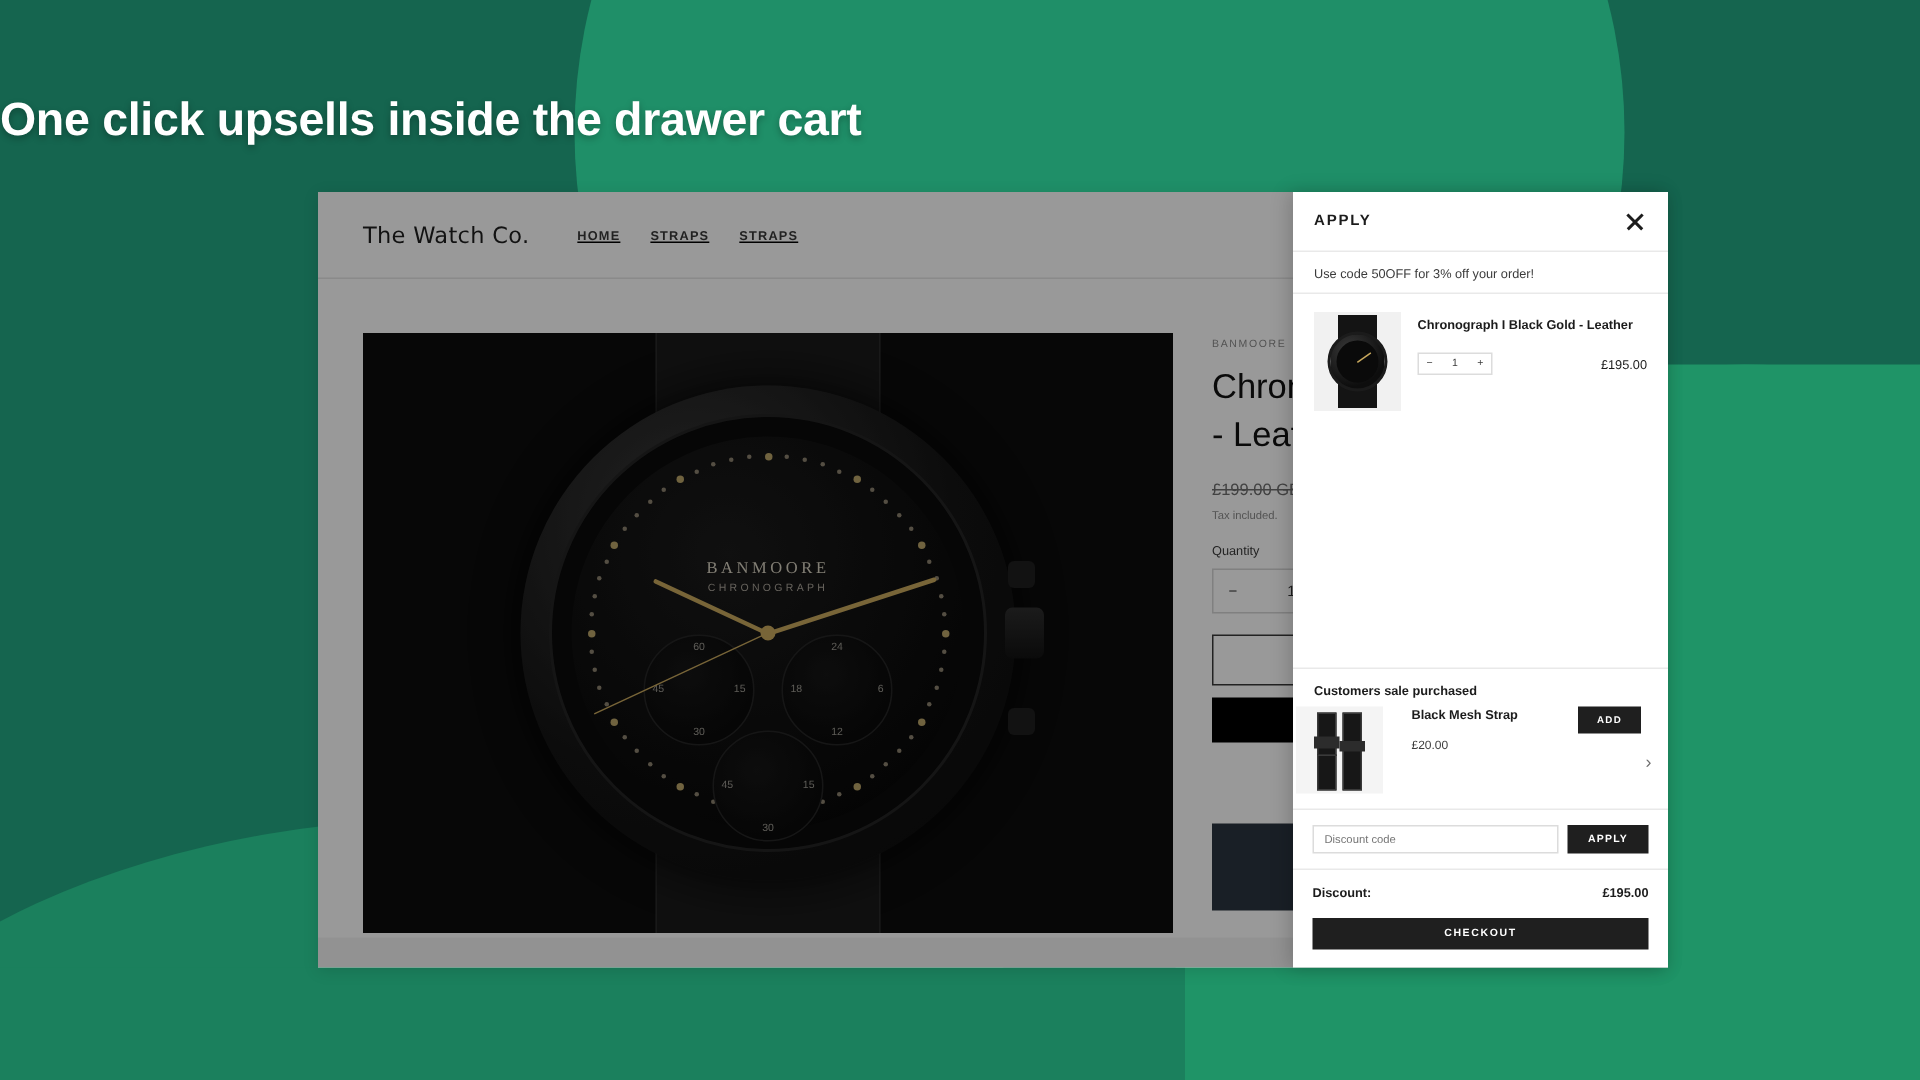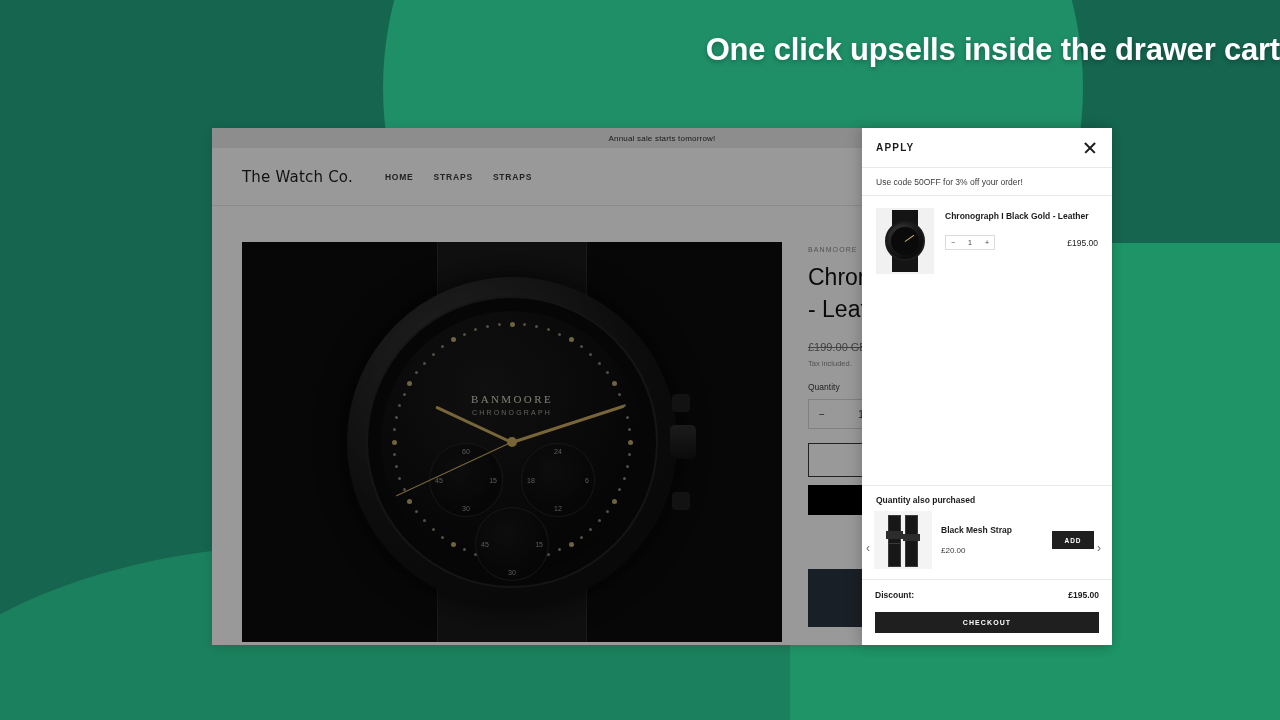--- a/index.html
+++ b/index.html
@@ -51,23 +51,23 @@
   .blob-bottomfill2 {
     position: absolute;
     left: 790px; top: 600px;
     width: 490px; height: 125px;
     background: #1f9467;
   }
 
   
   .headline {
     position: absolute;
-    left: 0; top: 32px;
+    left: 0; top: 62px;
     width: 1280px;
-    text-align: right;
+    text-align: left;
     color: #ffffff;
     font-size: 31px;
     font-weight: bold;
     letter-spacing: -0.2px;
     text-shadow: 0 2px 5px rgba(0,0,0,0.28);
     z-index: 5;
   }
 
   
   .store-window {
@@ -102,21 +102,21 @@
     padding-left: 30px;
     border-bottom: 1px solid #e6e6e6;
   }
   .brand {
     font-family: "DejaVu Sans", sans-serif;
     font-size: 15px;
     color: #1f1f1f;
     letter-spacing: 0.2px;
     margin-right: 32px;
   }
-  .nav { display: flex; gap: 20px; }
+  .nav { display: flex; gap: 20px; text-decoration: underline; }
   .nav a {
     font-size: 8.5px;
     color: #3a3a3a;
     letter-spacing: 0.8px;
     text-decoration: none;
     font-weight: 600;
   }
 
   
   .product-area {
@@ -312,21 +312,21 @@
   .c-row { display:flex; align-items:center; justify-content: space-between; }
   .qty {
     width: 50px; height: 15px; border:1px solid #dcdcdc;
     display:flex; align-items:center; justify-content:space-between;
     padding: 0 5px; font-size: 7px; color: #3b3b3b;
   }
   .c-price { font-size: 8.5px; color:#1c1c1c; }
 
   .upsell { border-top: 1px solid #e9e9e9; padding: 9px 0 10px 0; position: relative; }
   .upsell-title { font-size: 8.5px; font-weight: bold; color:#1c1c1c; padding: 0 14px 6px 14px; }
-  .upsell-row { display:flex; align-items:center; gap: 9px; padding: 0 18px 0 12px; }
+  .upsell-row { display:flex; align-items:flex-start; gap: 19px; padding: 0 18px 0 2px; }
   .u-thumb {
     width: 58px; height: 58px; background:#f4f4f4; flex:none;
     position:relative; overflow:hidden;
   }
   .u-thumb i {
     position:absolute; background:#171717; border:1px solid #3a3a3a;
   }
   .u-b1 { left: 14px; top: 4px;  width: 13px; height: 29px; }
   .u-b2 { left: 14px; top: 32px; width: 13px; height: 24px; }
   .u-b3 { left: 31px; top: 4px;  width: 13px; height: 52px; }
@@ -384,23 +384,20 @@
   <div class="blob-bottom"></div>
   <div class="blob-rightfill"></div>
   <div class="blob-bottomleft"></div>
   <div class="blob-bottomfill"></div>
   <div class="blob-bottomfill2"></div>
 
   <div class="headline">One click upsells inside the drawer cart</div>
 
   <div class="store-window">
 
-    <div class="announce-bar">
-      <span>Annual sale starts tomorrow!</span>
-    </div>
 
     <div class="store-header">
       <div class="brand">The Watch Co.</div>
       <div class="nav">
         <a href="#">HOME</a>
         <a href="#">STRAPS</a>
         <a href="#">STRAPS</a>
       </div>
     </div>
 
@@ -556,39 +553,43 @@
               <span>1</span>
               <span>+</span>
             </div>
             <div class="c-price">£195.00</div>
           </div>
         </div>
       </div>
     </div>
 
     <div class="upsell">
-      <div class="upsell-title">Quantity also purchased</div>
+      <div class="upsell-title">Customers sale purchased</div>
       <div class="arrow arrow-l">‹</div>
       <div class="arrow arrow-r">›</div>
       <div class="upsell-row">
         <div class="u-thumb">
           <i class="u-b1"></i>
           <i class="u-b2"></i>
           <i class="u-b3"></i>
           <div class="u-buckle u-k1"></div>
           <div class="u-buckle u-k2"></div>
         </div>
         <div class="u-info">
           <div class="u-name">Black Mesh Strap</div>
           <div class="u-price">£20.00</div>
         </div>
         <button class="add-btn">ADD</button>
       </div>
     </div>
 
+    <div class="discount-row">
+      <input class="disc-input" type="text" placeholder="Discount code" style="">
+      <button class="apply-btn">APPLY</button>
+    </div>
 
     <div class="totals">
       <div class="sub-row">
         <span class="sub-label">Discount:</span>
         <span class="sub-value">£195.00</span>
       </div>
       <button class="checkout-btn">CHECKOUT</button>
     </div>
 
   </div>

